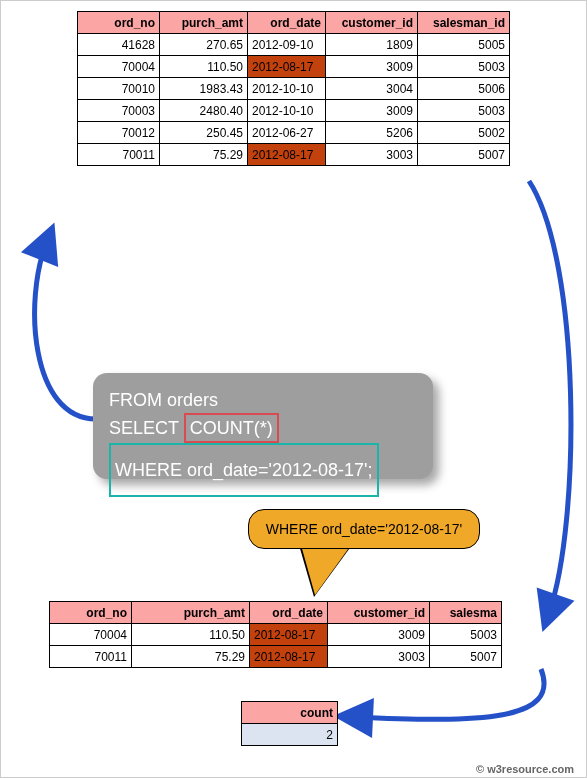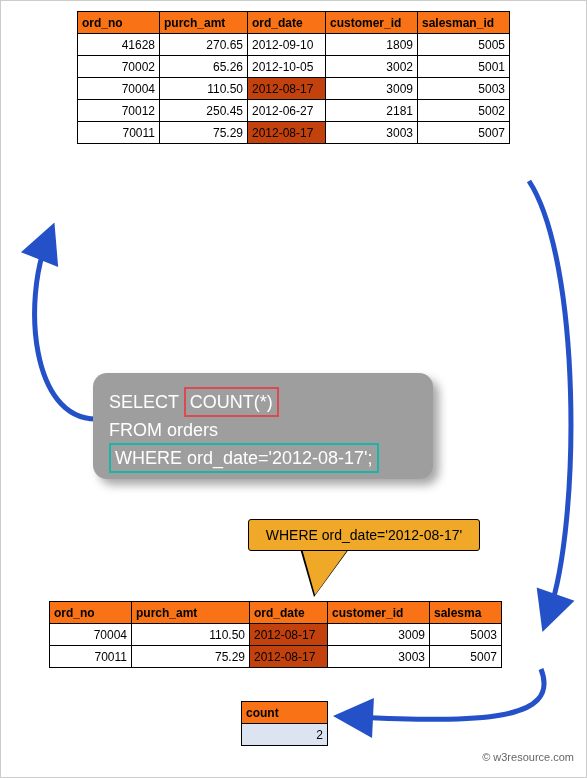--- a/index.html
+++ b/index.html
@@ -13,21 +13,21 @@
     height: 778px;
     position: relative;
     overflow: hidden;
     border: 1px solid #ccc;
   }
   .container { position: relative; width: 100%; height: 100%; }
   
   
   .tbl { border-collapse: collapse; position: absolute; }
   .tbl th, .tbl td { border: 1px solid #000; padding: 2px 4px; height: 22px; }
-  .tbl th { background: #f97316; font-weight: bold; text-align: left; font-size: 12px; }
+  .tbl th { background: #fca5a5; font-weight: bold; text-align: right; font-size: 12px; }
   .tbl td { text-align: right; font-size: 12px; }
   .tbl td.left { text-align: left; }
   .hl { background: #c2410c; }
   
   #main-table { left: 76px; top: 10px; }
   #main-table th:nth-child(1), #main-table td:nth-child(1) { width: 82px; }
   #main-table th:nth-child(2), #main-table td:nth-child(2) { width: 88px; }
   #main-table th:nth-child(3), #main-table td:nth-child(3) { width: 78px; }
   #main-table th:nth-child(4), #main-table td:nth-child(4) { width: 92px; }
   #main-table th:nth-child(5), #main-table td:nth-child(5) { width: 92px; }
@@ -39,33 +39,32 @@
     width: 340px; height: 106px;
     background: #9e9e9e;
     border-radius: 14px;
     box-shadow: 6px 6px 10px rgba(0,0,0,0.35);
     color: #fff;
     font-size: 18px;
     padding: 14px 16px;
     line-height: 26px;
   }
   .count-box { display: inline-block; border: 2px solid #d94a52; padding: 0 4px; }
-  .where-box { display: inline-block; border: 2px solid #1bb4a8; padding: 0 4px; }
+  .where-box { display: inline-block; border: 2px solid #1bb4a8; padding: 12px 4px; }
   
   
   .callout {
     position: absolute;
     left: 247px; top: 508px;
-    width: 232px; height: 32px;
+    width: 232px; height: 40px;
     background: #f0a828;
     border: 1px solid #000;
-    border-radius: 3px;
+    border-radius: 16px;
     display: flex; align-items: center; justify-content: center;
     font-size: 14px;
-    margin-top: 10px;
   }
   .callout-tail {
     position: absolute;
     left: 300px; top: 544px;
     width: 0; height: 0;
     border-left: 14px solid transparent;
     border-right: 36px solid transparent;
     border-top: 50px solid #f0a828;
   }
   .callout-tail-border {
@@ -80,25 +79,25 @@
   
   #filtered-table { left: 48px; top: 600px; }
   #filtered-table th:nth-child(1), #filtered-table td:nth-child(1) { width: 82px; }
   #filtered-table th:nth-child(2), #filtered-table td:nth-child(2) { width: 118px; }
   #filtered-table th:nth-child(3), #filtered-table td:nth-child(3) { width: 78px; }
   #filtered-table th:nth-child(4), #filtered-table td:nth-child(4) { width: 102px; }
   #filtered-table th:nth-child(5), #filtered-table td:nth-child(5) { width: 72px; }
   
   
   #count-table { left: 240px; top: 700px; }
-  #count-table th, #count-table td { width: 86px; }
+  #count-table th, #count-table td { width: 96px; }
   #count-table td { background: #dce4f2; }
   
   
-  .attrib { position: absolute; right: 12px; bottom: 14px; font-size: 11px; color: #666; }
+  .attrib { position: absolute; right: 12px; bottom: 2px; font-size: 11px; color: #666; font-weight: bold; }
   
   
   svg.arrows { position: absolute; left: 0; top: 0; width: 587px; height: 778px; pointer-events: none; }
 </style>
 </head>
 <body>
 <div class="container">
 
 <svg class="arrows">
   <defs>
@@ -126,56 +125,63 @@
       </thead>
   <tbody id="main-body">
         <tr>
           <td>41628</td>
           <td>270.65</td>
           <td class="left">2012-09-10</td>
           <td>1809</td>
           <td>5005</td>
         </tr>
         <tr>
-          <td>70002</td>
-          <td>65.26</td>
-          <td class="left">2012-10-05</td>
-          <td>3002</td>
-          <td>5001</td>
-        </tr>
-        <tr>
           <td>70004</td>
           <td>110.50</td>
           <td class="left hl">2012-08-17</td>
+          <td>3009</td>
+          <td>5003</td>
+        </tr>
+        <tr>
+          <td>70010</td>
+          <td>1983.43</td>
+          <td class="left">2012-10-10</td>
+          <td>3004</td>
+          <td>5006</td>
+        </tr>
+        <tr>
+          <td>70003</td>
+          <td>2480.40</td>
+          <td class="left">2012-10-10</td>
           <td>3009</td>
           <td>5003</td>
         </tr>
         <tr>
           <td>70012</td>
           <td>250.45</td>
           <td class="left">2012-06-27</td>
-          <td>2181</td>
+          <td>5206</td>
           <td>5002</td>
         </tr>
         <tr>
           <td>70011</td>
           <td>75.29</td>
           <td class="left hl">2012-08-17</td>
           <td>3003</td>
           <td>5007</td>
         </tr>
       </tbody>
 </table>
 
 <div class="sql-box">
+  <div>FROM orders</div>
   <div>
     <span>SELECT</span>
     <span class="count-box">COUNT(*)</span>
   </div>
-  <div>FROM orders</div>
   <div>
     <span class="where-box">WHERE ord_date='2012-08-17';</span>
   </div>
 </div>
 
 <div class="callout-tail-border"></div>
 <div class="callout-tail"></div>
 <div class="callout">
   <span>WHERE ord_date='2012-08-17'</span>
 </div>

